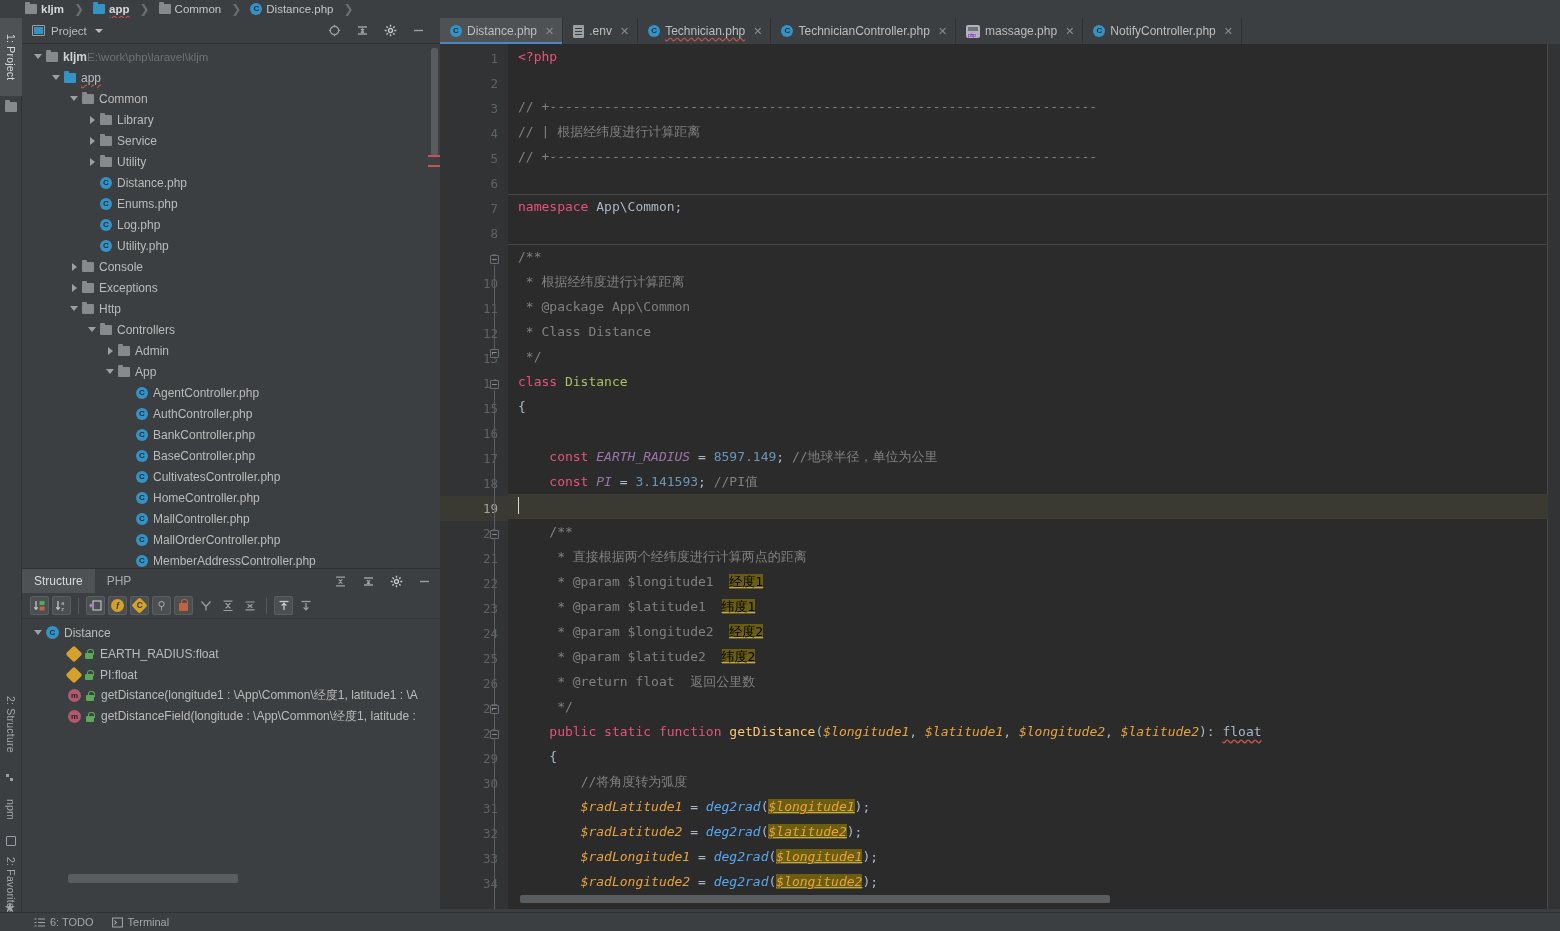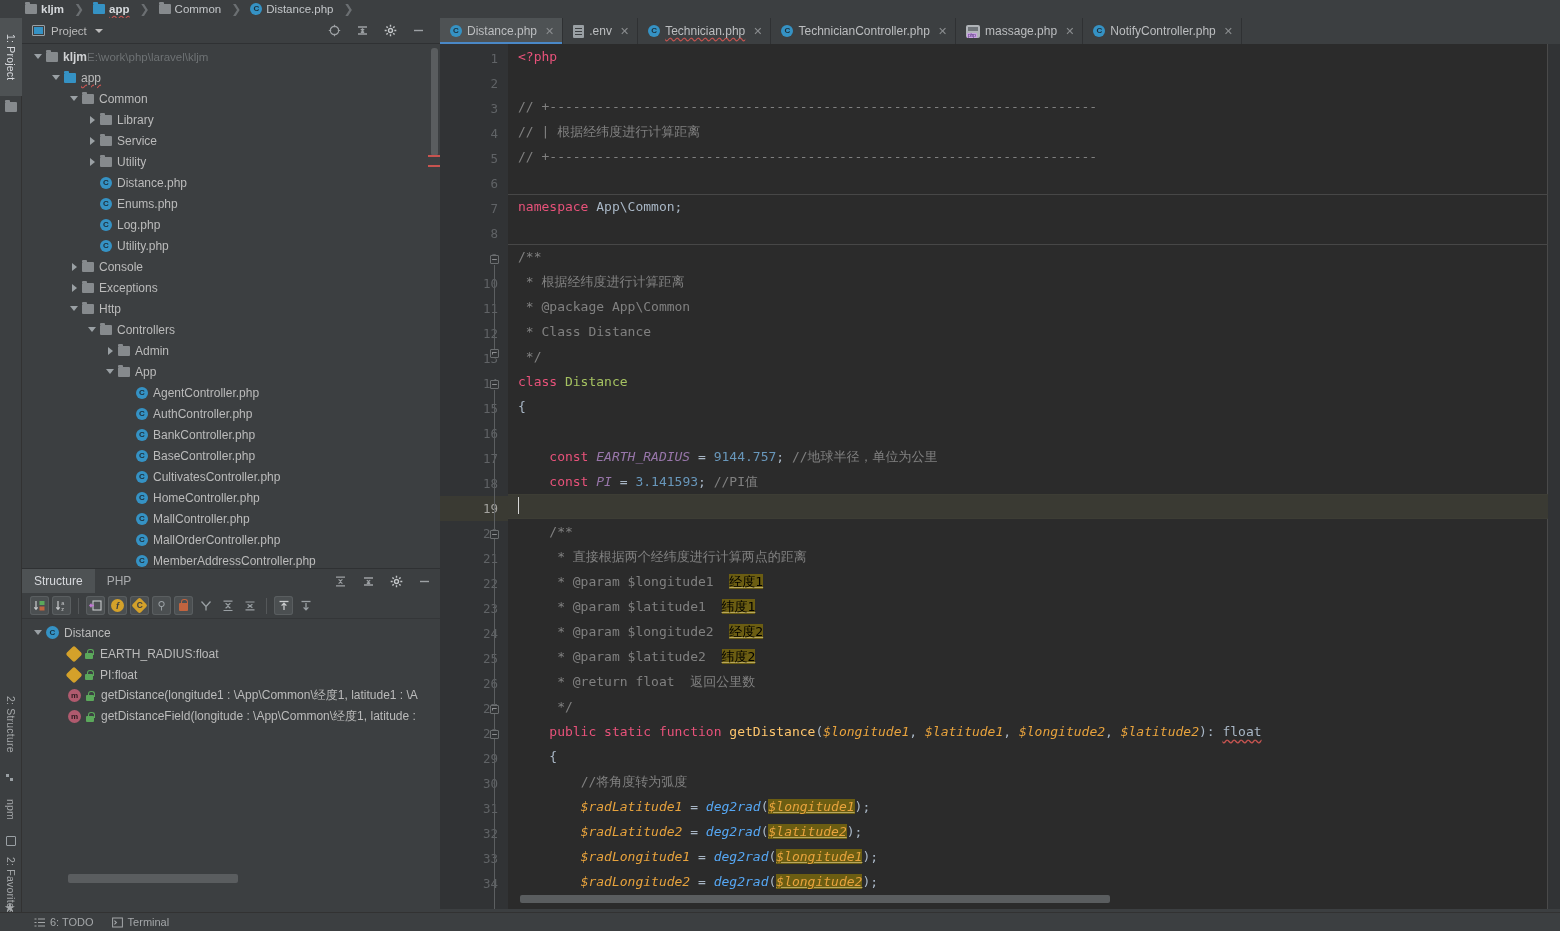--- a/index.html
+++ b/index.html
@@ -682,21 +682,21 @@
           <div class="cline"><div class="sep-line"></div><span><span class="kw-php">namespace</span> <span class="cls">App\Common</span><span class="cls">;</span></span></div>
           <div class="cline"><span></span></div>
           <div class="cline"><div class="sep-line"></div><span><span class="cmt">/**</span></span></div>
           <div class="cline"><span><span class="cmt"> * 根据经纬度进行计算距离</span></span></div>
           <div class="cline"><span><span class="cmt"> * @package App\Common</span></span></div>
           <div class="cline"><span><span class="cmt"> * Class Distance</span></span></div>
           <div class="cline"><span><span class="cmt"> */</span></span></div>
           <div class="cline"><span><span class="kw-php">class</span> <span class="cls-g">Distance</span></span></div>
           <div class="cline"><span><span class="cls">{</span></span></div>
           <div class="cline"><span></span></div>
-          <div class="cline"><span>    <span class="kw-php">const</span> <span class="const-it">EARTH_RADIUS</span> <span class="cls">=</span> <span class="num">9144.757</span><span class="cls">;</span> <span class="cmt">//地球半径，单位为公里</span></span></div>
+          <div class="cline"><span>    <span class="kw-php">const</span> <span class="const-it">EARTH_RADIUS</span> <span class="cls">=</span> <span class="num">8597.149</span><span class="cls">;</span> <span class="cmt">//地球半径，单位为公里</span></span></div>
           <div class="cline"><span>    <span class="kw-php">const</span> <span class="const-it">PI</span> <span class="cls">=</span> <span class="num">3.141593</span><span class="cls">;</span> <span class="cmt">//PI值</span></span></div>
           <div class="cline cur"><span><span class="caret"></span></span></div>
           <div class="cline"><span>    <span class="cmt">/**</span></span></div>
           <div class="cline"><span>     <span class="cmt">* 直接根据两个经纬度进行计算两点的距离</span></span></div>
           <div class="cline"><span>     <span class="cmt">* @param $longitude1  </span><span class="hl-u">经度1</span></span></div>
           <div class="cline"><span>     <span class="cmt">* @param $latitude1  </span><span class="hl-u">纬度1</span></span></div>
           <div class="cline"><span>     <span class="cmt">* @param $longitude2  </span><span class="hl-u">经度2</span></span></div>
           <div class="cline"><span>     <span class="cmt">* @param $latitude2  </span><span class="hl-u">纬度2</span></span></div>
           <div class="cline"><span>     <span class="cmt">* @return float  返回公里数</span></span></div>
           <div class="cline"><span>     <span class="cmt">*/</span></span></div>

